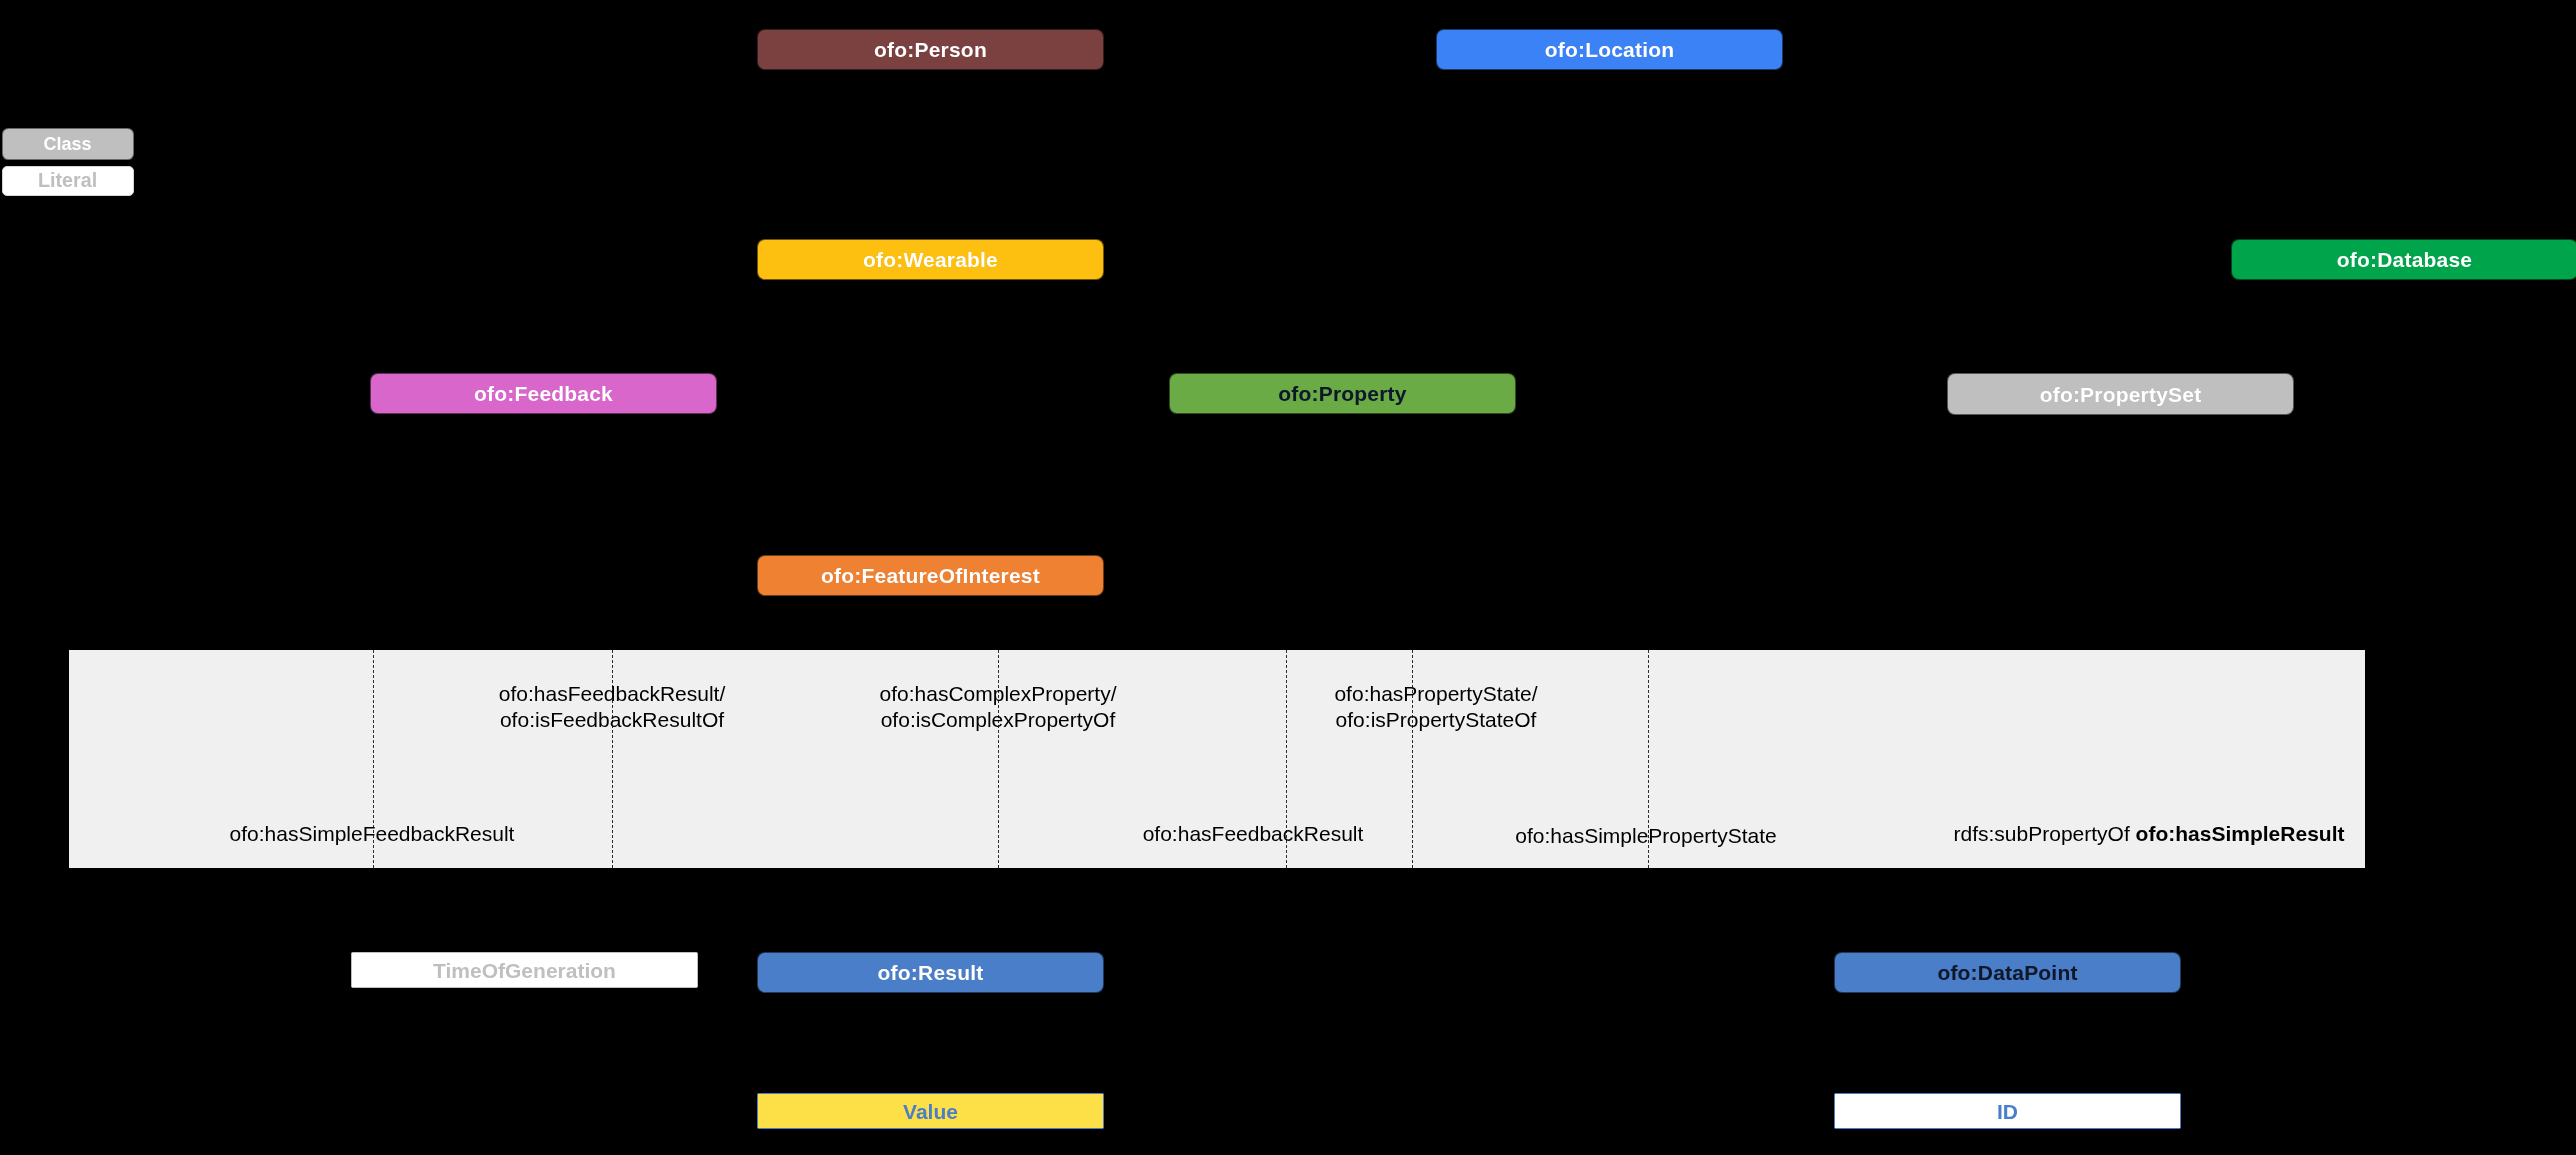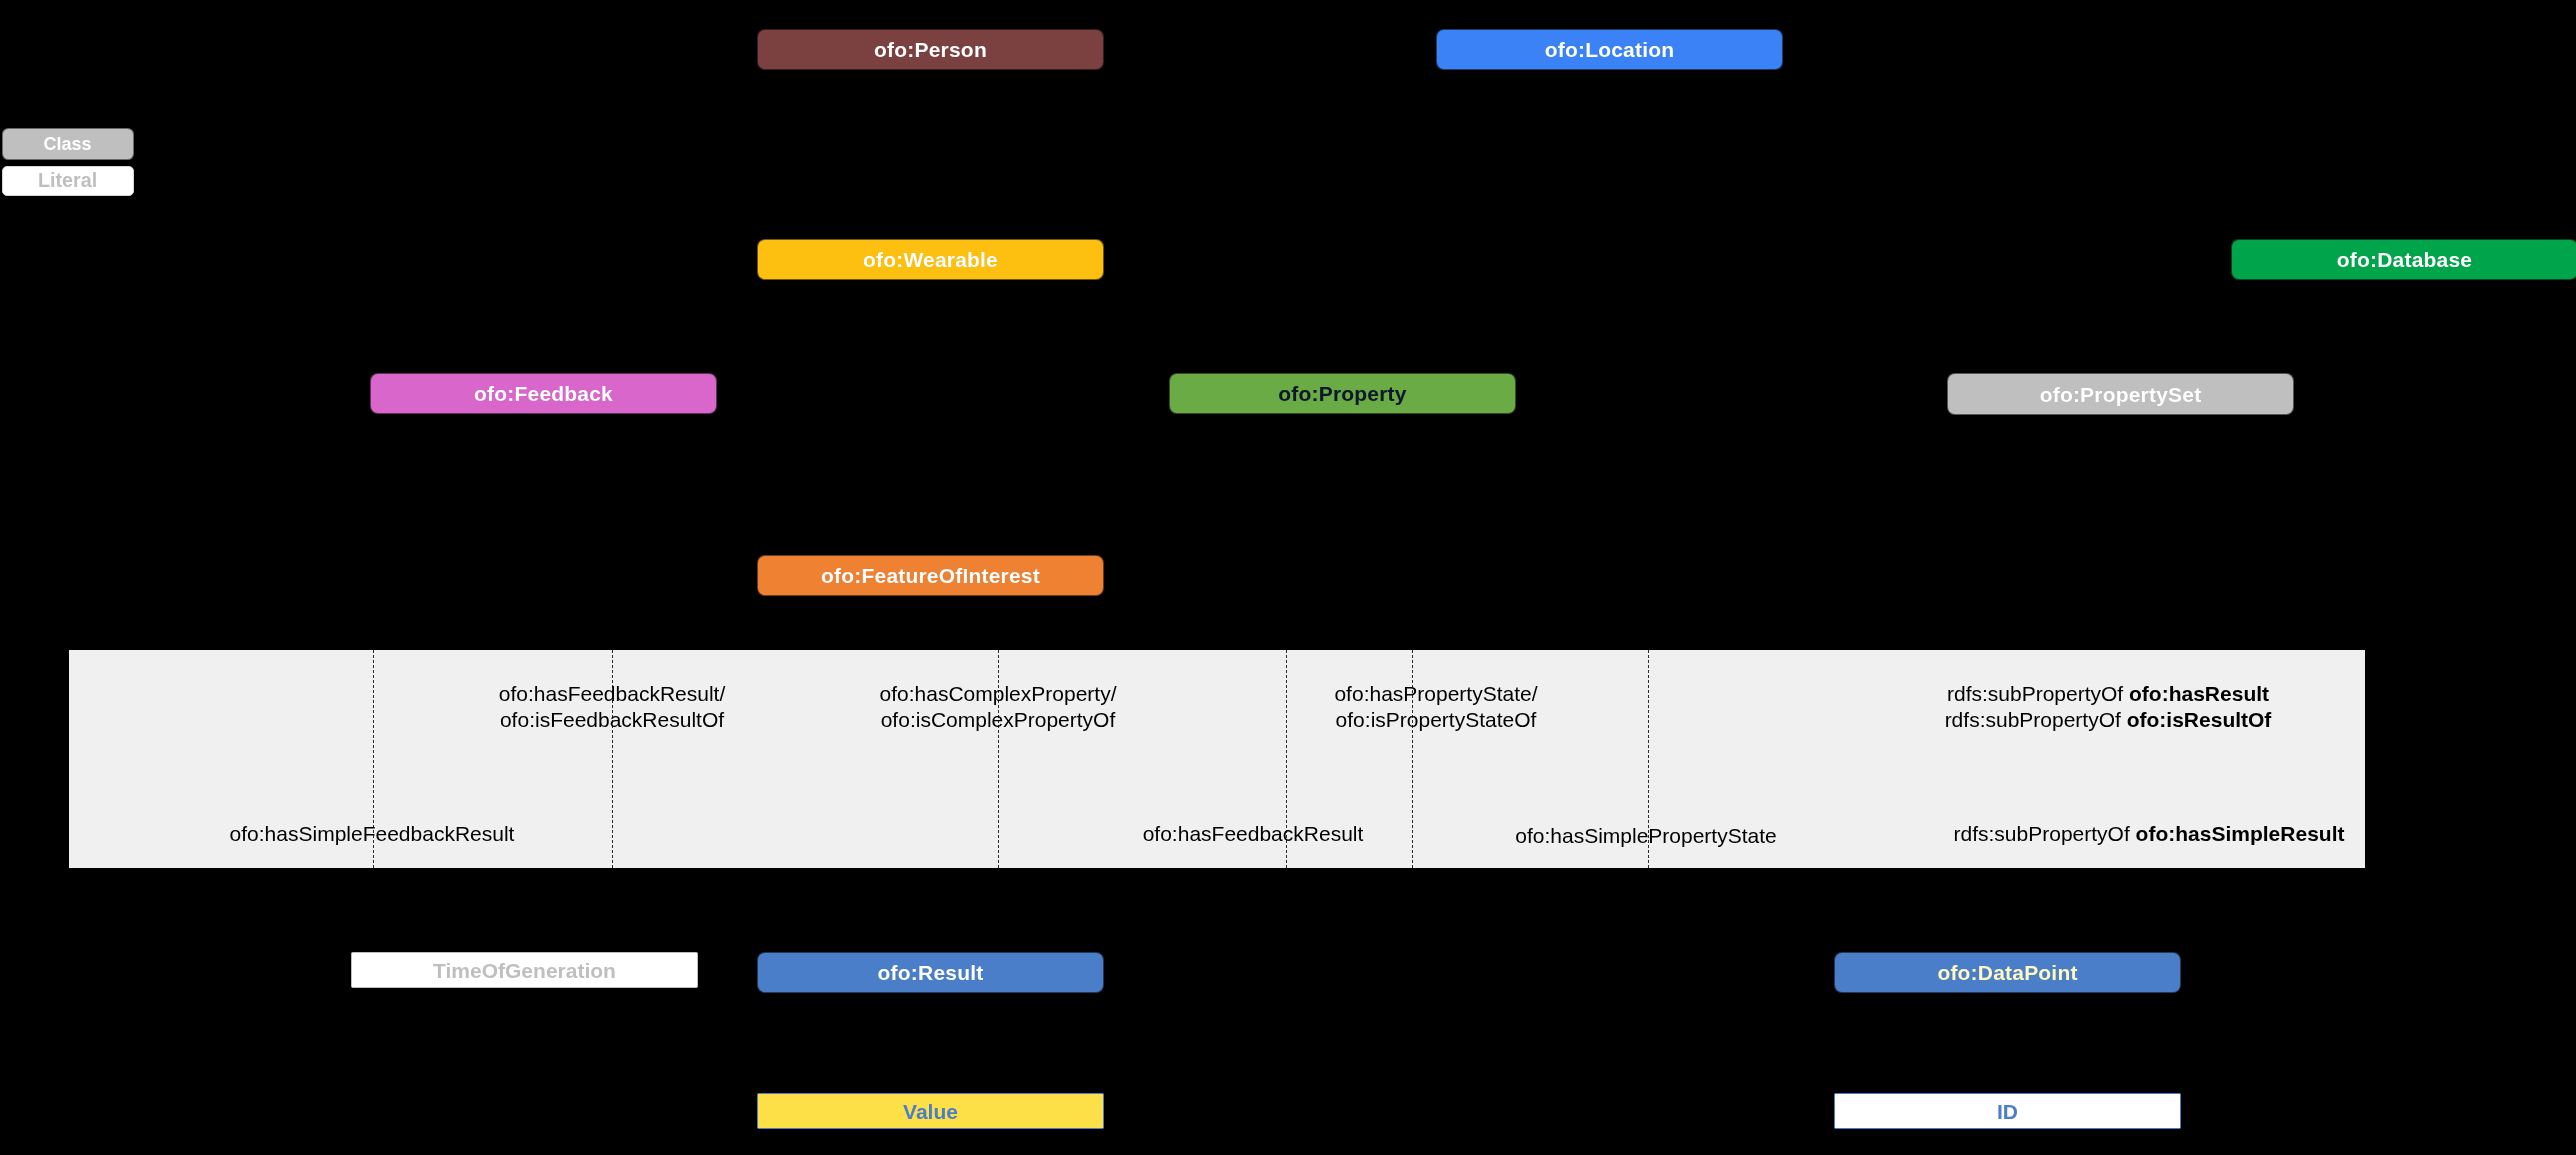--- a/index.html
+++ b/index.html
@@ -151,21 +151,21 @@
       </div>
       <div class="node" style="left: 757px; top: 555px; width: 347px; height: 41px; background: rgb(239, 129, 51); color: rgb(255, 255, 255);">
         <span>ofo:FeatureOfInterest</span>
       </div>
       <div class="literal" style="left: 351px; top: 952px; width: 347px; height: 36px; background: rgb(255, 255, 255); color: rgb(191, 191, 191);">
         <span>TimeOfGeneration</span>
       </div>
       <div class="node" style="left: 757px; top: 952px; width: 347px; height: 41px; background: rgb(74, 126, 200); color: rgb(255, 255, 255);">
         <span>ofo:Result</span>
       </div>
-      <div class="node" style="left: 1834px; top: 952px; width: 347px; height: 41px; background: rgb(74, 126, 200); color: #fef9c3;">
+      <div class="node" style="left: 1834px; top: 952px; width: 347px; height: 41px; background: rgb(74, 126, 200); color: #0f172a;">
         <span>ofo:DataPoint</span>
       </div>
       <div class="literal blue" style="left: 757px; top: 1093px; width: 347px; height: 36px; background: #fde047; color: rgb(74, 126, 200);">
         <span>Value</span>
       </div>
       <div class="literal blue" style="left: 1834px; top: 1093px; width: 347px; height: 36px; background: rgb(255, 255, 255); color: rgb(74, 126, 200);">
         <span>ID</span>
       </div>
     </div>
 
@@ -190,23 +190,19 @@
       <div class="rel-label" style="left: 1184px; top: 171px;">
         <span class="ln"><span>ofo:hasFeedbackResult</span></span>
       </div>
       <div class="rel-label" style="left: 1367px; top: 31px;">
         <span class="ln"><span>ofo:hasPropertyState/</span></span>
         <span class="ln"><span>ofo:isPropertyStateOf</span></span>
       </div>
       <div class="rel-label" style="left: 1577px; top: 173px;">
         <span class="ln"><span>ofo:hasSimplePropertyState</span></span>
       </div>
-      <div class="rel-label" style="left: 2039px; top: 31px;">
-        <span class="ln"><span>rdfs:subPropertyOf </span><b>ofo:hasResult</b></span>
-        <span class="ln"><span>rdfs:subPropertyOf </span><b>ofo:isResultOf</b></span>
-      </div>
       <div class="rel-label" style="left: 2080px; top: 171px;">
         <span class="ln"><span>rdfs:subPropertyOf </span><b>ofo:hasSimpleResult</b></span>
       </div>
     </div>
 
 </div>
 
 
 </body></html>

